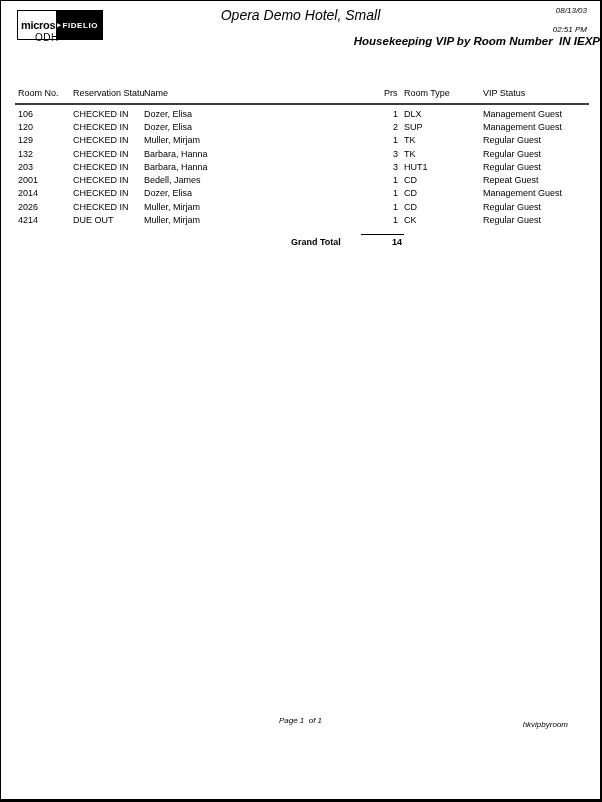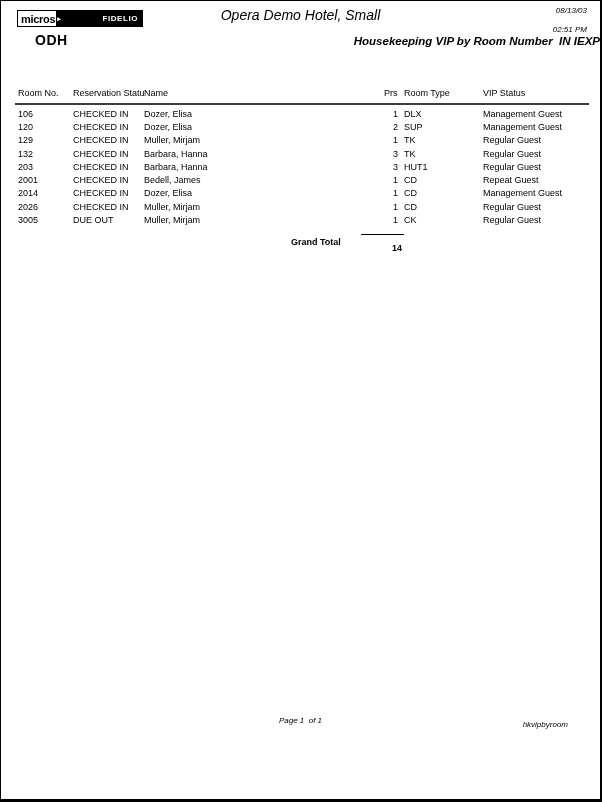--- a/index.html
+++ b/index.html
@@ -13,41 +13,40 @@
     border-bottom-width:3px;
     font-family:"Liberation Sans", sans-serif;
     color:#000;
     overflow:hidden;
   }
 
   
   .logo {
     position:absolute; left:16px; top:9px;
     display:flex; align-items:stretch;
-    height:17px; box-sizing:border-box;
+    height:30px; box-sizing:border-box;
     border:1px solid #000;
   }
   .logo-micros {
     background:#fff; color:#000;
     font-weight:bold; font-size:11px; letter-spacing:-0.3px;
     display:flex; align-items:center;
     padding:0 1px 0 3px;
   }
   .logo-fidelio {
     background:#000; color:#fff;
     font-weight:bold; font-size:8px; letter-spacing:0.6px;
     display:flex; align-items:center;
     padding:0 4px 0 1px;
-    gap:40px;
   }
   .logo-arrow { font-size:7px; color:#fff; margin-right:1px; font-style:normal; }
 
   .property-code {
     position:absolute; left:34px; top:31px;
-    font-weight:bold; font-size:14px; letter-spacing:0.5px;
+    font-weight:normal; font-size:10px; letter-spacing:0.5px;
   }
   .hotel-name {
     position:absolute; top:6px; left:0; right:0;
     text-align:center; font-style:italic; font-size:14px;
   }
   .report-title {
     position:absolute; top:34px; left:0; right:0;
     text-align:right; font-style:italic; font-weight:bold; font-size:11.5px;
     white-space:pre;
   }
@@ -85,21 +84,21 @@
   th.col-prs     { text-align:right; }
   .col-room_type { padding-left:6px !important;margin-left:8px; }
   th.col-room_type { padding-left:6px; }
 
   
   .grand-total { position:absolute; left:14px; top:233px; width:574px; height:18px; font-size:9px; font-weight:bold; }
   .gt-label { position:absolute; left:276px; top:3px; }
   .gt-value {
     position:absolute; left:346px; top:0; width:41px;
     border-top:1px solid #000;
-    text-align:right; padding:8px 2px 0 0;
+    text-align:right; padding:2px 2px 0 0;
   }
 
   
   .page-info {
     position:absolute; top:715px; left:0; right:0;
     text-align:center; font-style:italic; font-size:8px; white-space:pre;
   }
   .report-file {
     position:absolute; top:719px; right:32px;
     font-style:italic; font-size:8px;
@@ -202,21 +201,21 @@
         </tr>
         <tr>
           <td class="col-room_no">2026</td>
           <td class="col-res_status">CHECKED IN</td>
           <td class="col-name">Muller, Mirjam</td>
           <td class="col-prs">1</td>
           <td class="col-room_type">CD</td>
           <td class="col-vip_status">Regular Guest</td>
         </tr>
         <tr>
-          <td class="col-room_no">3005</td>
+          <td class="col-room_no">4214</td>
           <td class="col-res_status">DUE OUT</td>
           <td class="col-name">Muller, Mirjam</td>
           <td class="col-prs">1</td>
           <td class="col-room_type">CK</td>
           <td class="col-vip_status">Regular Guest</td>
         </tr>
       </tbody>
   </table>
 
   <div class="grand-total">

